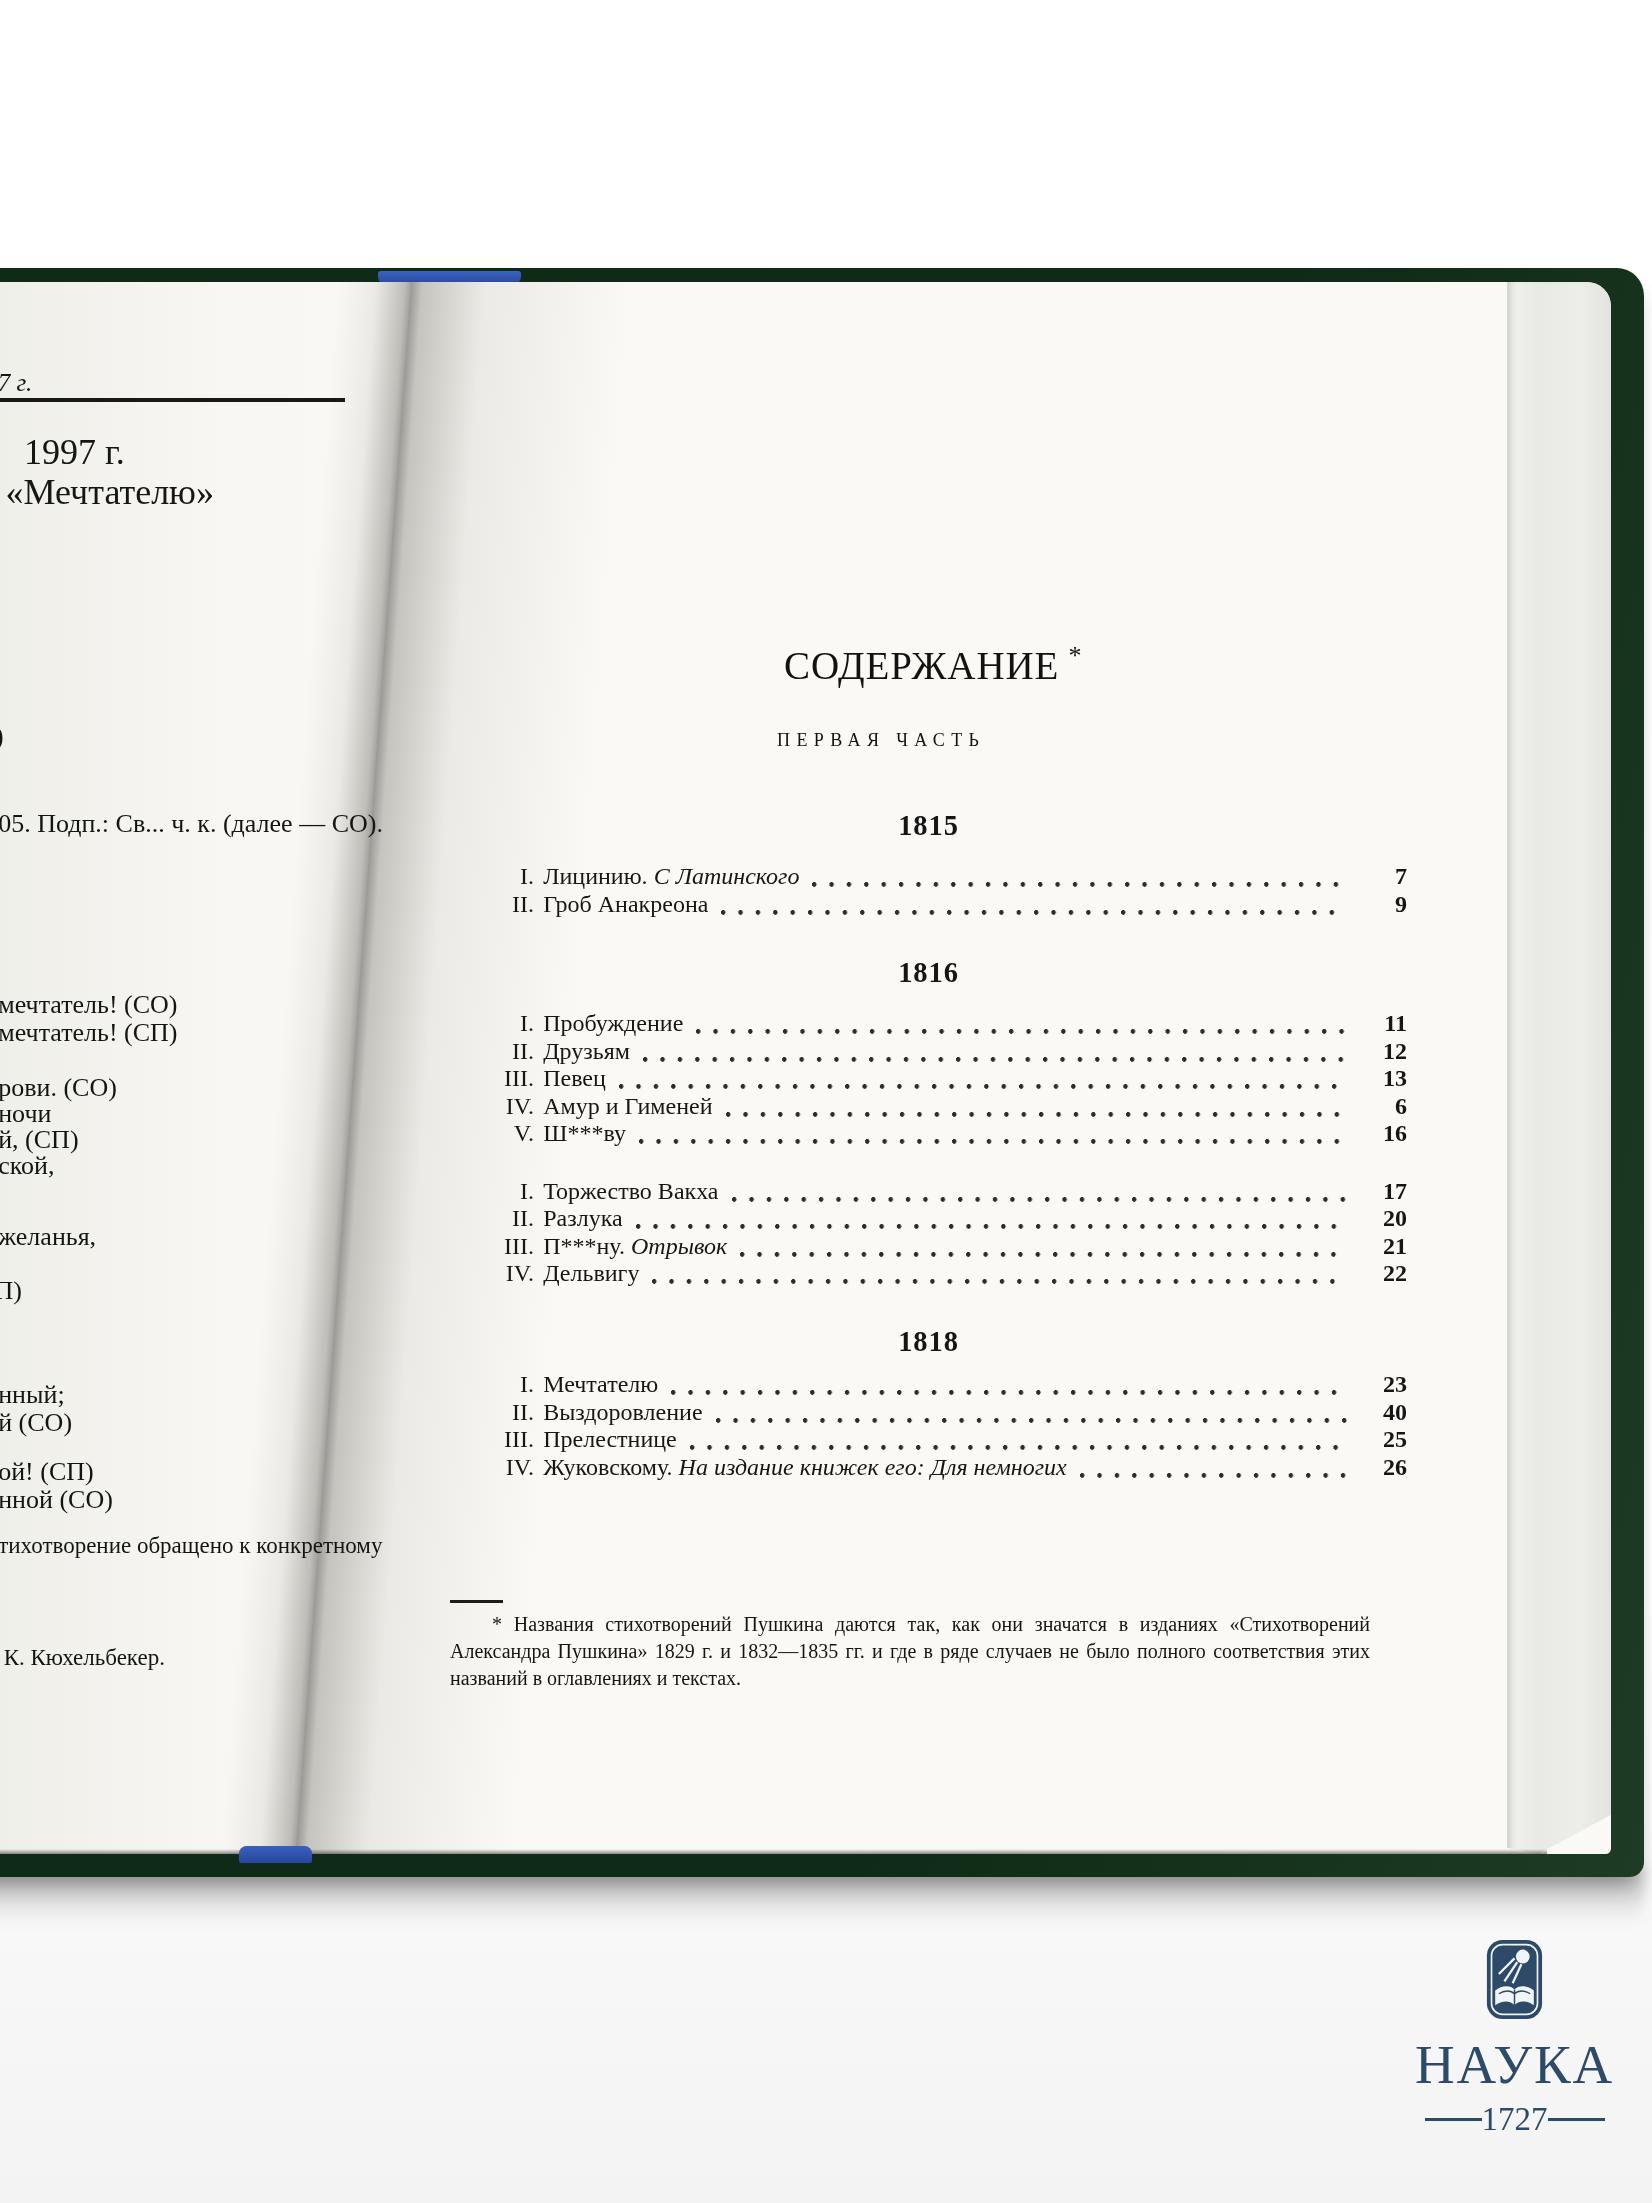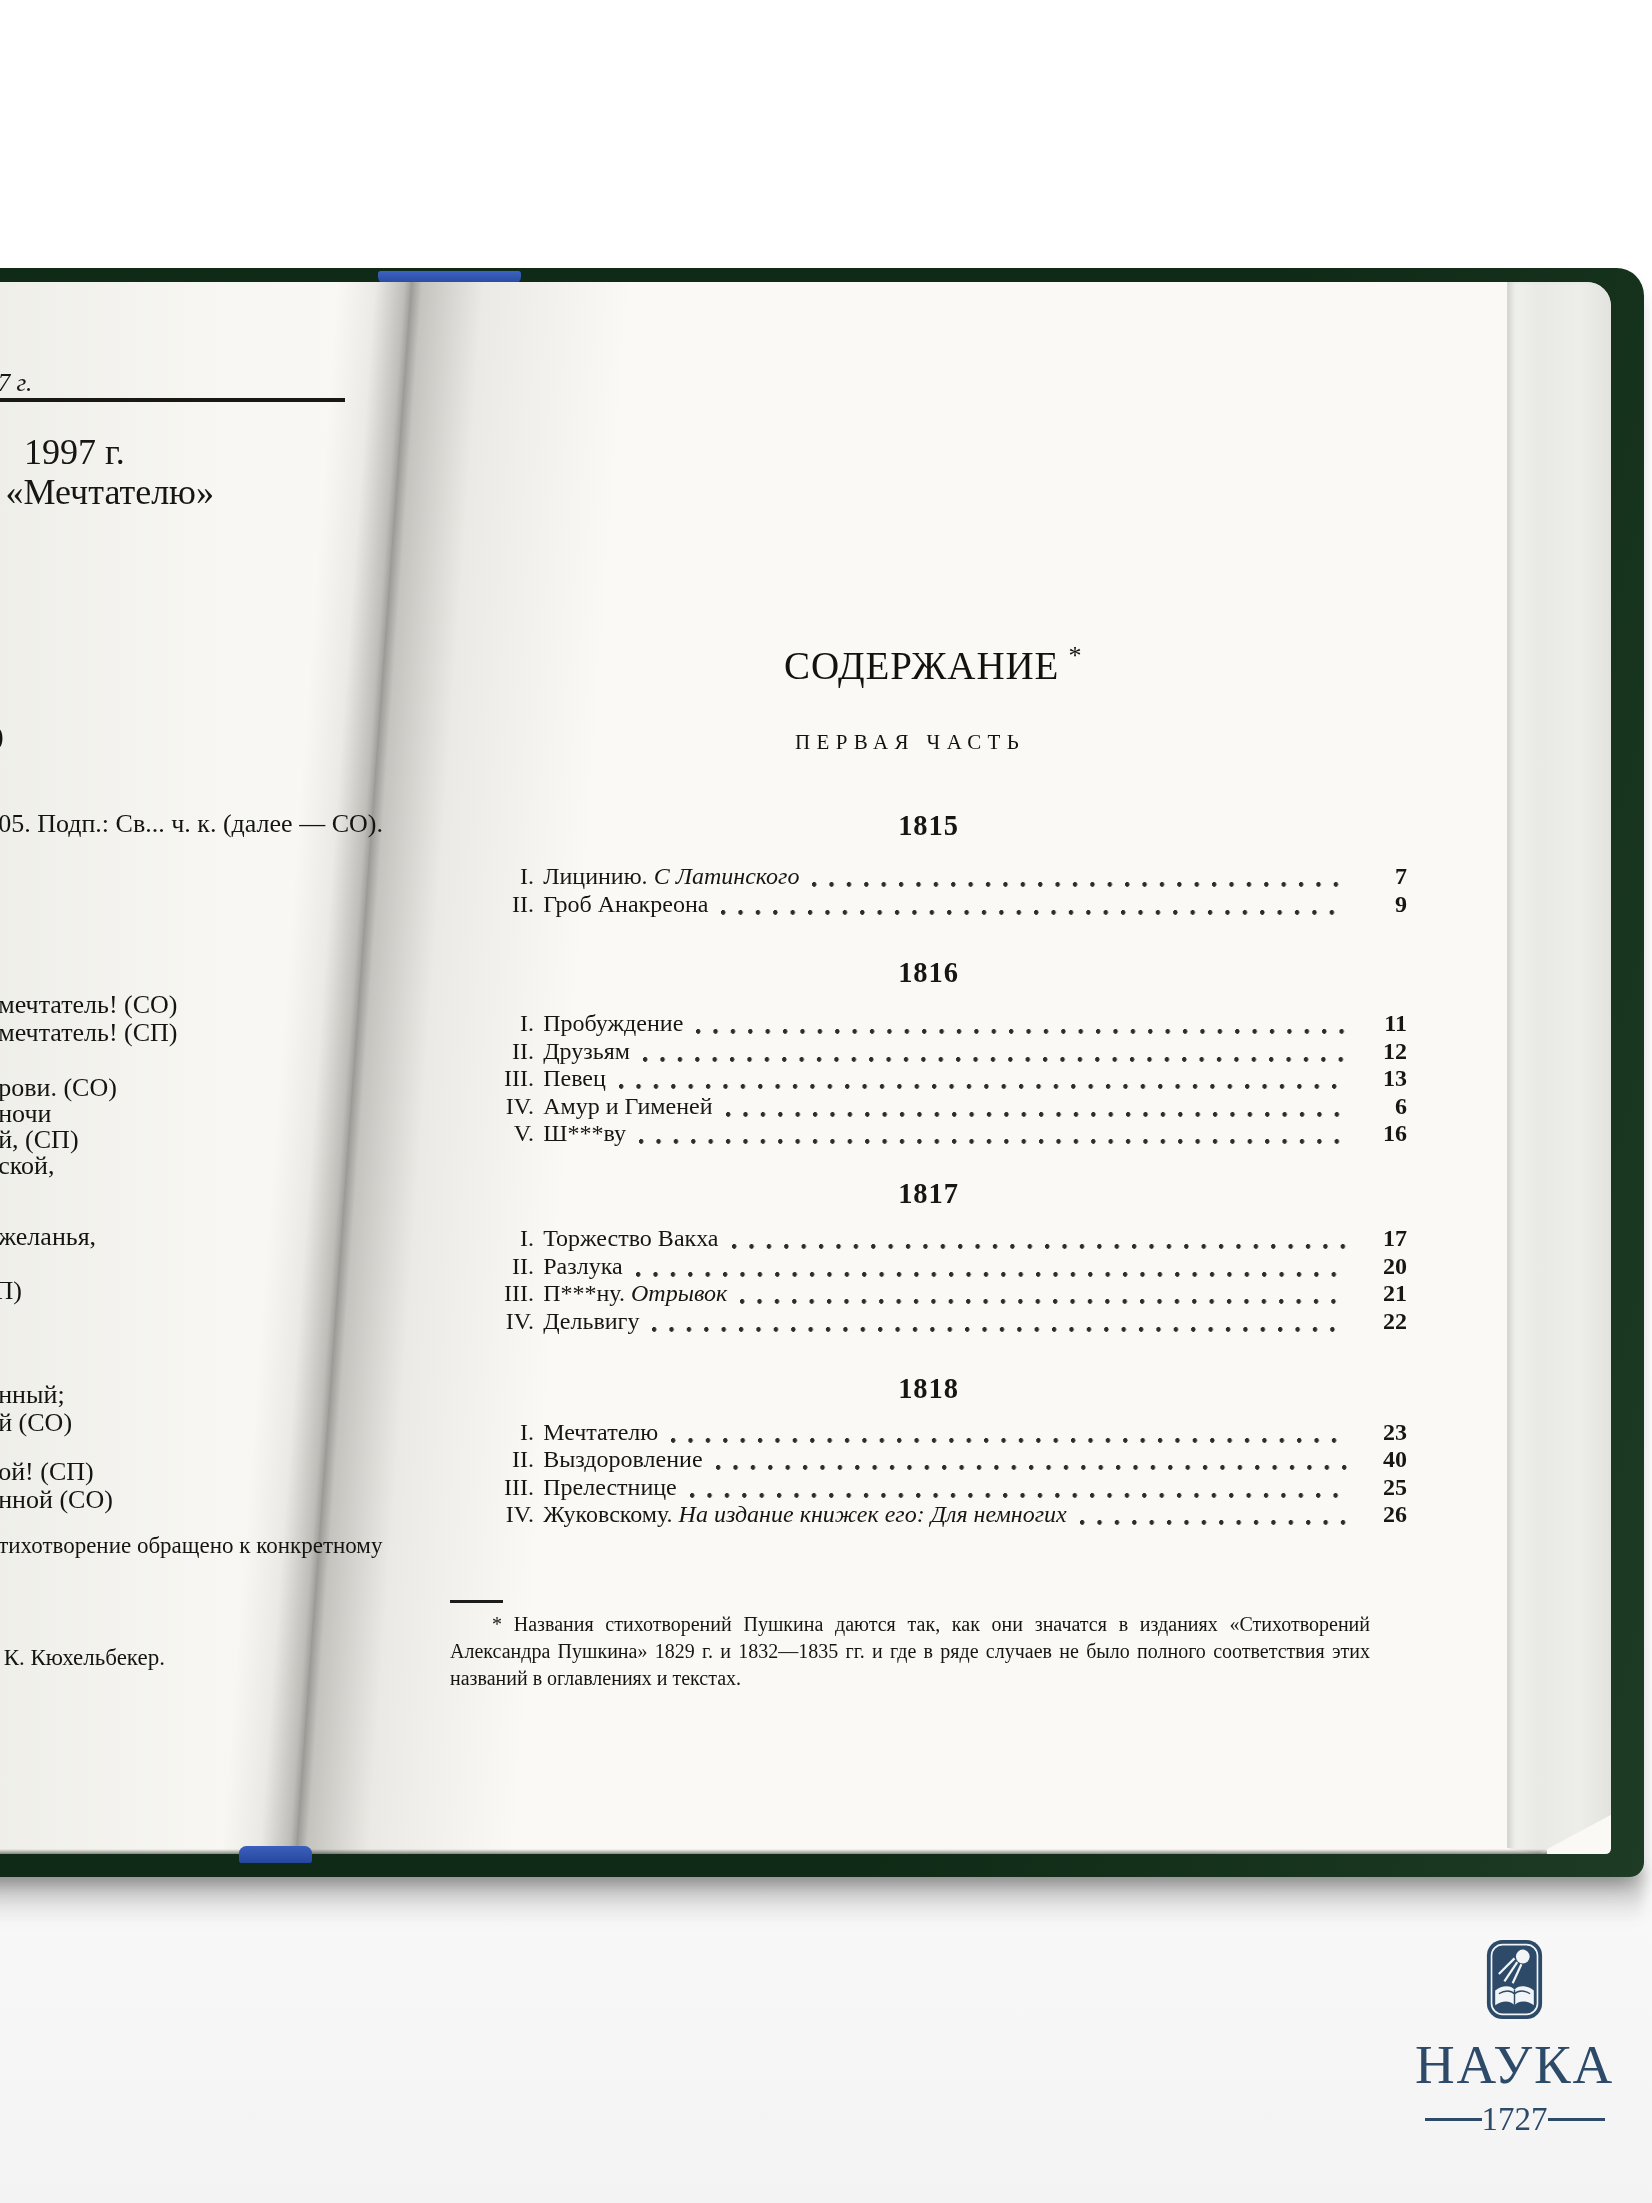--- a/index.html
+++ b/index.html
@@ -45,21 +45,21 @@
   
   .lp-frag{font-size:26px;line-height:27.5px;color:#141412;}
   .lp-small{font-size:23px;}
   .lp-header{font-style:italic;font-size:25px;}
   .lp-rule{position:absolute;left:-33px;top:398px;width:378px;height:3.7px;background:#181816;}
   .lp-big{font-size:36px;line-height:40px;}
 
   
   .rp-title{left:775px;top:641px;font-size:39px;letter-spacing:0.9px;color:#121210;margin-left:9px;}
   .rp-title .star{font-size:26px;vertical-align:14.7px;margin-left:9.2px;}
-  .rp-part{left:795px;top:730px;font-size:21px;letter-spacing:6.4px;color:#121210;}
+  .rp-part{left:777px;top:730px;font-size:18px;letter-spacing:6.4px;color:#121210;}
 
   
   .toc{position:absolute;left:450px;top:799px;width:957px;}
   .toc-year{font-weight:700;font-size:28.5px;line-height:31px;text-align:center;letter-spacing:0.9px;}
   .toc-section{margin-top:0;}
   .toc-section .toc-year{margin-bottom:22px;}
   .toc-section:nth-child(1){margin-top:11px;}
   .toc-section:nth-child(2){margin-top:39px;}
   .toc-section:nth-child(3){margin-top:30px;}
   .toc-section:nth-child(3) .toc-year{margin-bottom:16.5px;}
@@ -175,21 +175,20 @@
             <span class="pg">6</span>
           </div>
           <div class="toc-row">
             <span class="num">V.</span>
             <span class="ttl"><span class="pre">Ш***ву</span><span class="it"></span></span>
             <span class="leader"></span>
             <span class="pg">16</span>
           </div>
         </div>
         <div class="toc-section">
-          <div class="toc-year">1817</div>
           <div class="toc-row">
             <span class="num">I.</span>
             <span class="ttl"><span class="pre">Торжество Вакха</span><span class="it"></span></span>
             <span class="leader"></span>
             <span class="pg">17</span>
           </div>
           <div class="toc-row">
             <span class="num">II.</span>
             <span class="ttl"><span class="pre">Разлука</span><span class="it"></span></span>
             <span class="leader"></span>

